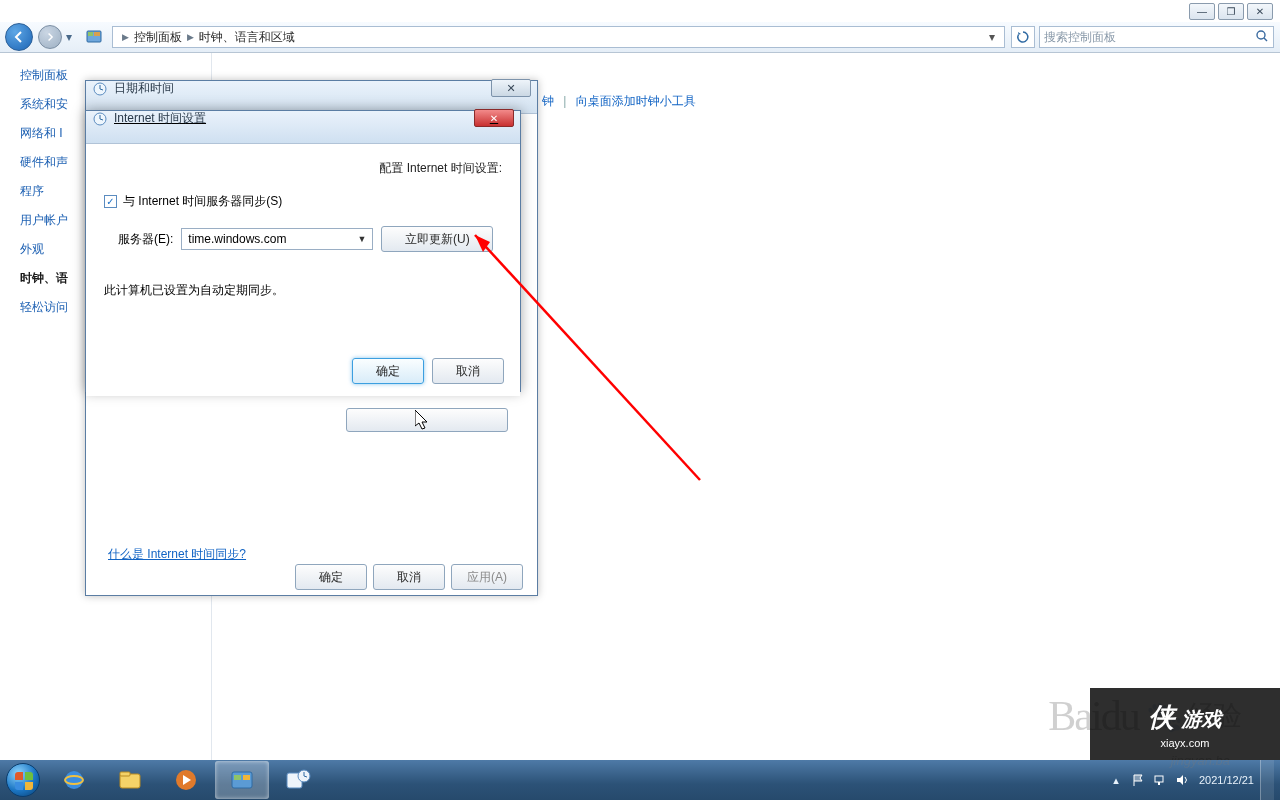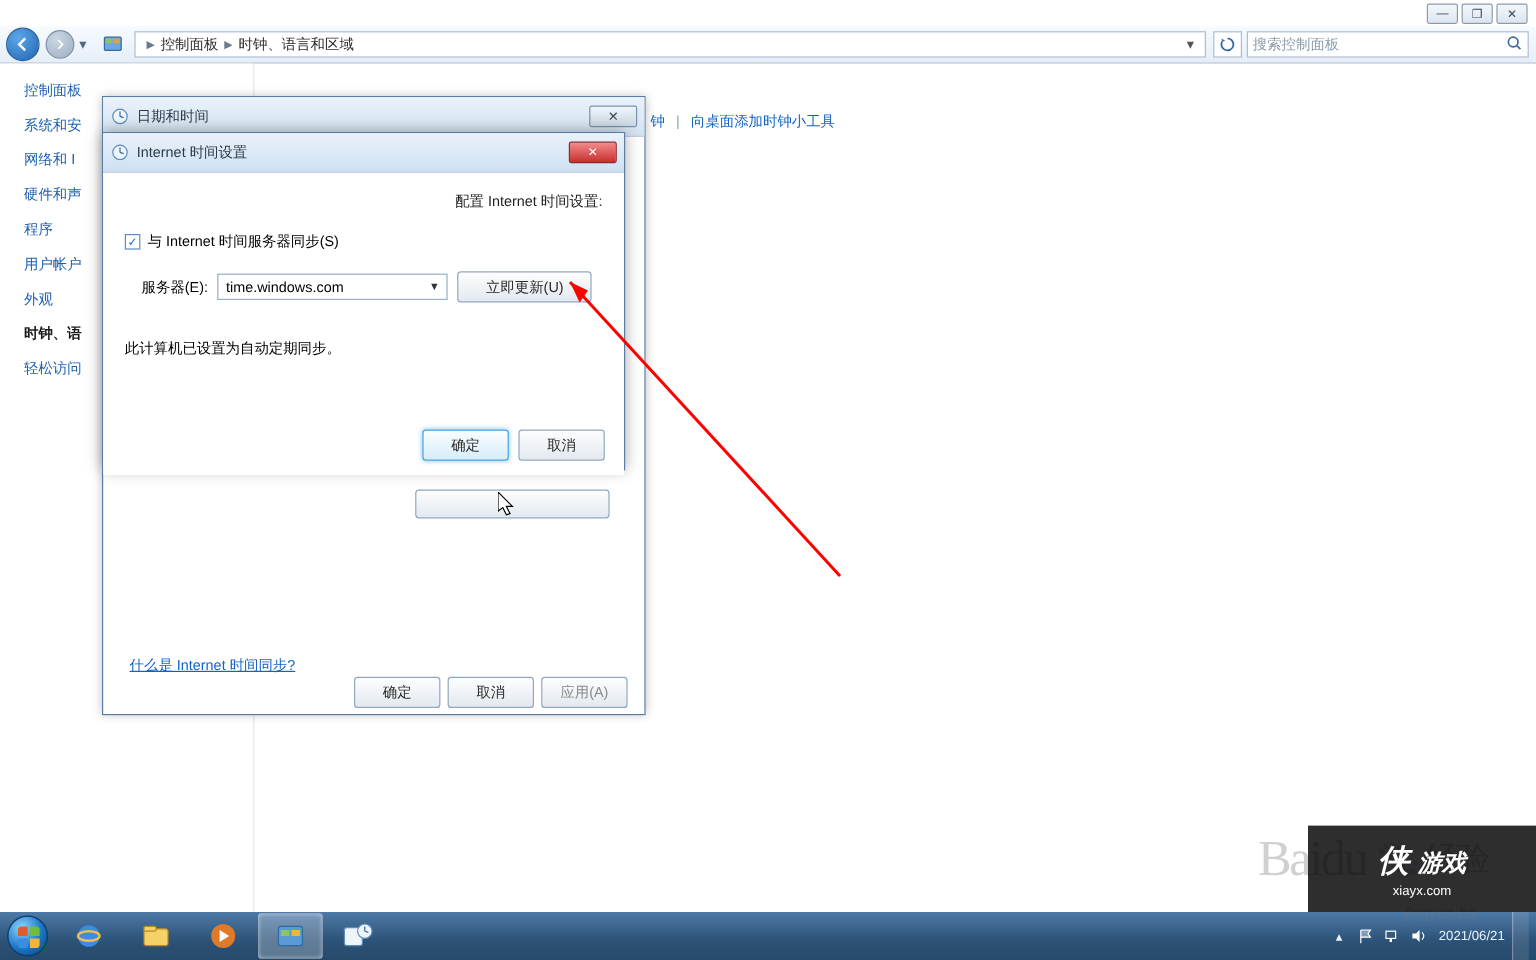--- a/index.html
+++ b/index.html
@@ -110,21 +110,21 @@
   left: 85px; top: 80px;
   width: 453px; height: 516px;
   border: 1px solid #5b7da3;
   background: #fff;
   box-shadow: 0 0 8px rgba(0,0,0,0.25);
 }
 .dlg-title {
   height: 20px;
   background: linear-gradient(#eaf2fb,#d3e2f1);
   border-bottom: 1px solid #b1c3d7;
-  display: flex; align-items: center;
+  display: flex; align-items: flex-end;
   padding: 16px 6px;
   font-size: 12px;
 }
 .dlg-title .ic { width:16px; height:16px; margin-right:6px; display:flex; align-items:center; justify-content:center; }
 .dlg-title .ttl { color: #2a3a4a; }
 .dlg-title .close {
   margin-left: auto;
   width: 40px; height: 18px;
   border: 1px solid #7d93ab;
   border-radius: 2px;
@@ -166,21 +166,21 @@
 
 
 .dlg-inner {
   position: absolute;
   left: 85px; top: 110px;
   width: 436px; height: 282px;
   border: 1px solid #5b7da3;
   background: #f4f4f4;
   box-shadow: 0 0 12px rgba(0,0,0,0.35);
 }
-.dlg-inner .dlg-title { background: linear-gradient(#eaf2fb,#cfe0f1); }
+.dlg-inner .dlg-title { background: linear-gradient(#eaf2fb,#cfe0f1); text-decoration: underline; }
 .dlg-inner .close-red {
   margin-left: auto;
   width: 40px; height: 18px;
   border: 1px solid #8a2a2a;
   border-radius: 2px;
   background: linear-gradient(#f28a8a,#c83030);
   display: flex; align-items: center; justify-content: center;
   color: #fff; font-size: 10px;
 }
 .dlg-inner .body {
@@ -468,21 +468,21 @@
         </svg>
     </span>
     <span class="ic">
       <svg width="14" height="14" viewBox="0 0 14 14">
           <path d="M2 5 L5 5 L8 2 L8 12 L5 9 L2 9 Z" fill="#fff"></path>
           <path d="M10 4 Q13 7 10 10" stroke="#fff" fill="none"></path>
         </svg>
     </span>
     <div class="clock">
       <div></div>
-      <div>2021/06/21</div>
+      <div>2021/12/21</div>
     </div>
     <div class="show-desktop"></div>
   </div>
 </div>
 
 <div class="wm1">
   <span>Bai</span>
     <span style="color:rgba(120,120,120,0.35)">du</span>
   <span class="paw">🐾</span>
   <span style="font-size:28px;margin-left:6px;">经验</span>

